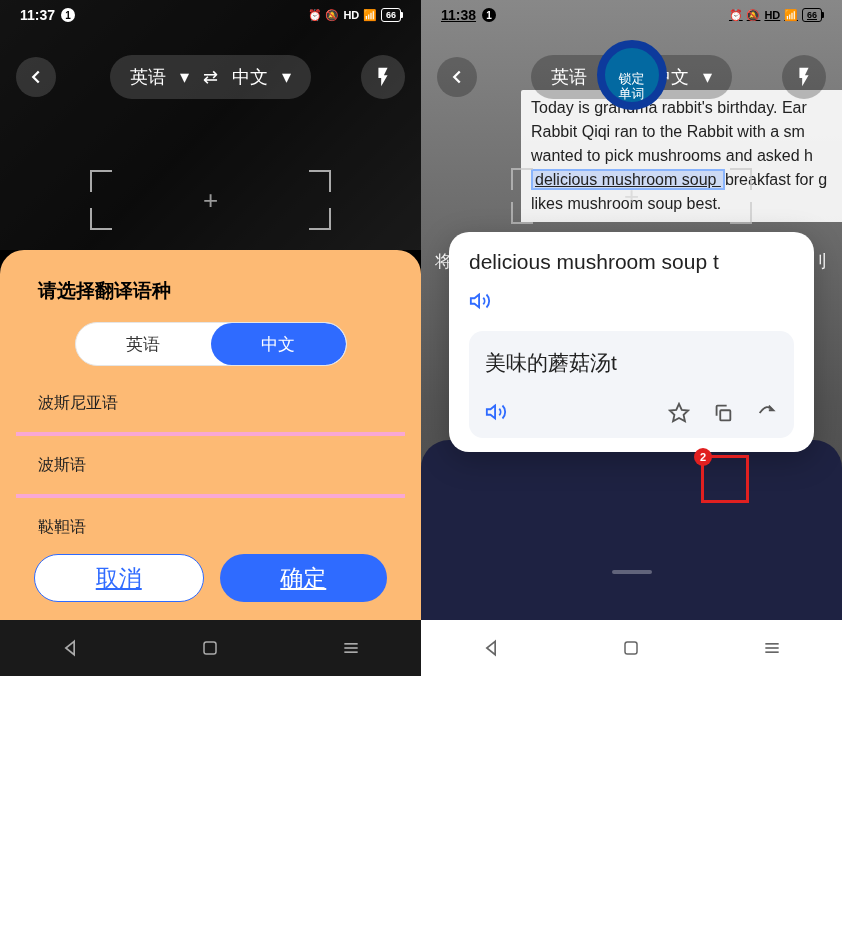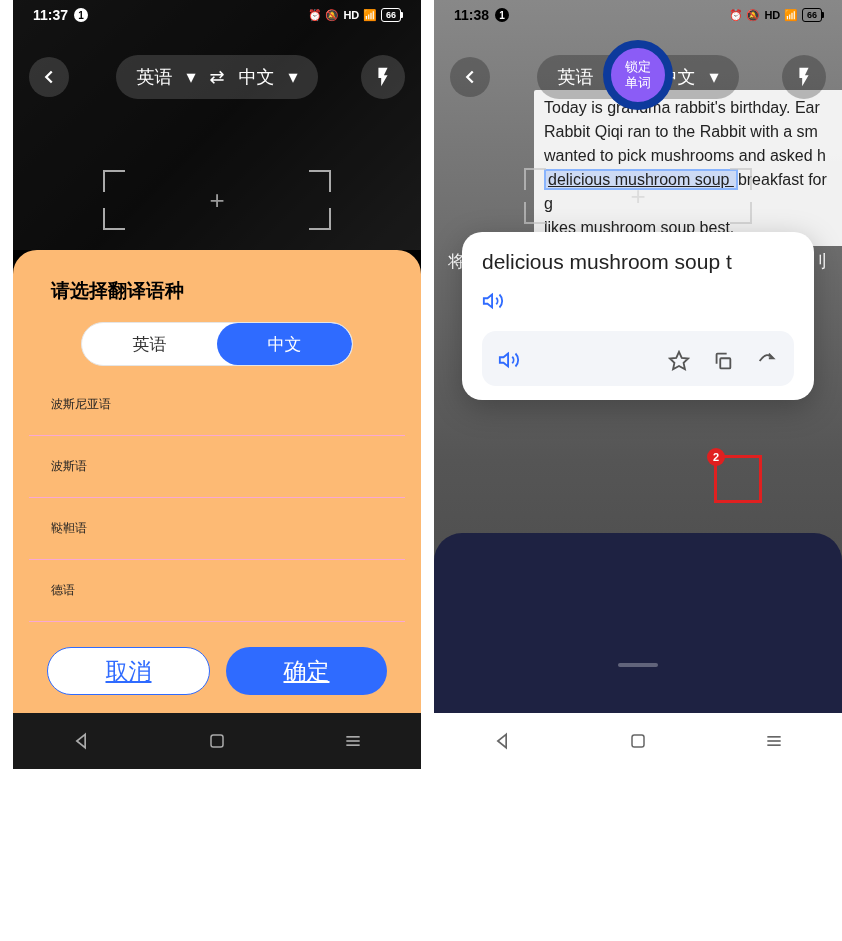--- a/index.html
+++ b/index.html
@@ -1,21 +1,21 @@
 <!DOCTYPE html>
 <html><head>
 <meta charset="utf-8">
 <style>
 * { margin: 0; padding: 0; box-sizing: border-box; font-family: -apple-system, "PingFang SC", "Microsoft YaHei", sans-serif; }
 body { width: 842px; height: 941px; display: flex; background: #fff; }
-.phone { width: 421px; height: 769px; position: relative; overflow: hidden; background: #000; margin-left: 13px; }
+.phone { width: 421px; height: 676px; position: relative; overflow: hidden; background: #000; }
 
 
 .status-bar { position: absolute; top: 0; left: 0; right: 0; height: 30px; display: flex; align-items: center; justify-content: space-between; padding: 0 20px; color: #fff; font-size: 14px; font-weight: 600; z-index: 100; }
-.phone-b .status-bar { color: #000; }
+.phone-b .status-bar { color: #000; text-decoration: underline; }
 .status-left { display: flex; align-items: center; gap: 6px; }
 .status-right { display: flex; align-items: center; gap: 4px; font-size: 11px; }
 .status-badge-1 { background: #fff; color: #000; border-radius: 50%; width: 14px; height: 14px; display: inline-flex; align-items: center; justify-content: center; font-size: 10px; }
 .phone-b .status-badge-1 { background: #000; color: #fff; }
 .status-icon { display: inline-block; }
 .battery-box { border: 1px solid currentColor; border-radius: 3px; padding: 1px 4px; font-size: 9px; position: relative; }
 .battery-box::after { content: ""; position: absolute; right: -3px; top: 3px; width: 2px; height: 6px; background: currentColor; border-radius: 0 1px 1px 0; }
 
 
 .phone-a { display: flex; flex-direction: column; }
@@ -32,21 +32,21 @@
 .crop-corner.bl { bottom: 0; left: 0; border-right: none; border-top: none; }
 .crop-corner.br { bottom: 0; right: 0; border-left: none; border-top: none; }
 .crop-plus { color: #999; font-size: 26px; font-weight: 300; }
 
 .sheet { position: absolute; left: 0; right: 0; bottom: 56px; top: 250px; background: #fdba74; border-radius: 24px 24px 0 0; padding: 28px 16px 0; z-index: 20; display: flex; flex-direction: column; }
 .sheet-title { font-size: 19px; font-weight: 600; padding: 0 22px 18px; }
 .segmented { margin: 0 auto 8px; width: 272px; height: 44px; border: 1px solid #e5e5e5; border-radius: 22px; display: flex; overflow: hidden; background: #fff; }
 .segmented .seg { flex: 1; display: flex; align-items: center; justify-content: center; font-size: 17px; color: #333; }
 .segmented .seg.active { background: #2f6bff; color: #fff; border-radius: 22px; }
 .lang-list { flex: 1; overflow: hidden; }
-.lang-item { height: 62px; display: flex; align-items: center; padding: 0 22px; font-size: 12px; color: #222; border-bottom: 1px solid #f9a8d4; }
+.lang-item { height: 62px; display: flex; align-items: center; padding: 0 22px; font-size: 16px; color: #222; border-bottom: 4px solid #f9a8d4; }
 .sheet-actions { display: flex; gap: 16px; padding: 14px 18px 18px; }
 .sheet-btn { flex: 1; height: 48px; border-radius: 24px; display: flex; align-items: center; justify-content: center; font-size: 23px; text-decoration: underline; }
 .sheet-btn.cancel { border: 1px solid #2f6bff; color: #2f6bff; background: #fff; }
 .sheet-btn.confirm { background: #2f6bff; color: #fff; }
 
 .nav-bar { position: absolute; bottom: 0; left: 0; right: 0; height: 56px; background: #1a1a1a; display: flex; align-items: center; justify-content: space-around; z-index: 30; }
 .phone-b .nav-bar { background: #fff; }
 .nav-btn { width: 40px; height: 40px; display: flex; align-items: center; justify-content: center; color: #aaa; }
 .phone-b .nav-btn { color: #666; }
 
@@ -66,21 +66,21 @@
 .result-actions .right { display: flex; align-items: center; gap: 22px; color: #555; }
 .icon-svg { width: 22px; height: 22px; }
 
 .callout { position: absolute; border: 3px solid #e02020; z-index: 30; }
 .callout-badge { position: absolute; top: -10px; left: -10px; width: 18px; height: 18px; border-radius: 50%; background: #e02020; color: #fff; font-size: 11px; font-weight: 700; display: flex; align-items: center; justify-content: center; }
 
 .float-actions { position: absolute; right: 20px; top: 620px; display: flex; gap: 14px; z-index: 15; }
 .float-btn { width: 38px; height: 38px; border-radius: 10px; background: rgba(100,100,100,0.6); display: flex; align-items: center; justify-content: center; color: #ddd; }
 
 .bottom-dock { position: absolute; left: 0; right: 0; bottom: 56px; height: 180px; background: #1e2242; border-radius: 28px 28px 0 0; z-index: 18; }
-.capture-btn { position: absolute; left: 50%; top: 40px; transform: translateX(-50%); width: 70px; height: 70px; border-radius: 50%; background: #8b5cf6; border: 8px solid #0d3a9c; display: flex; flex-direction: column; align-items: center; justify-content: center; color: #fff; font-size: 13px; line-height: 1.2; z-index: 19; }
+.capture-btn { position: absolute; left: 50%; top: 40px; transform: translateX(-50%); width: 70px; height: 70px; border-radius: 50%; background: #0369a1; border: 8px solid #0d3a9c; display: flex; flex-direction: column; align-items: center; justify-content: flex-end; color: #fff; font-size: 13px; line-height: 1.2; z-index: 19; }
 .crop-frame-b { position: absolute; top: 168px; left: 90px; right: 90px; height: 56px; z-index: 6; }
 .crop-frame-b .crop-corner { border-color: rgba(200,200,200,0.7); }
 .crop-frame-b .crop-plus { position: absolute; left: 50%; top: 50%; transform: translate(-50%,-50%); color: rgba(200,200,200,0.5); }
 .peek-label { position: absolute; top: 250px; color: #fff; font-size: 17px; z-index: 10; }
 .peek-label.left { left: 14px; }
 .peek-label.right { right: 14px; }
 </style>
 </head>
 <body>
 
@@ -229,20 +229,21 @@
   <div class="translate-card">
     <div class="src-text">delicious mushroom soup t</div>
     <div class="speak-btn">
       <svg class="icon-svg" viewBox="0 0 24 24" fill="none" stroke="currentColor" stroke-width="2">
           <polygon points="11 5 6 9 2 9 2 15 6 15 11 19 11 5"></polygon>
           <path d="M15.54 8.46a5 5 0 0 1 0 7.07"></path>
           <path d="M19.07 4.93a10 10 0 0 1 0 14.14"></path>
         </svg>
     </div>
     <div class="result-box">
+      <div class="result-text">美味的蘑菇汤t</div>
       <div class="result-actions">
         <div class="speak-btn">
           <svg class="icon-svg" viewBox="0 0 24 24" fill="none" stroke="currentColor" stroke-width="2">
               <polygon points="11 5 6 9 2 9 2 15 6 15 11 19 11 5"></polygon>
               <path d="M15.54 8.46a5 5 0 0 1 0 7.07"></path>
               <path d="M19.07 4.93a10 10 0 0 1 0 14.14"></path>
             </svg>
         </div>
         <div class="right">
           <span><svg class="icon-svg" viewBox="0 0 24 24" fill="none" stroke="currentColor" stroke-width="2">

